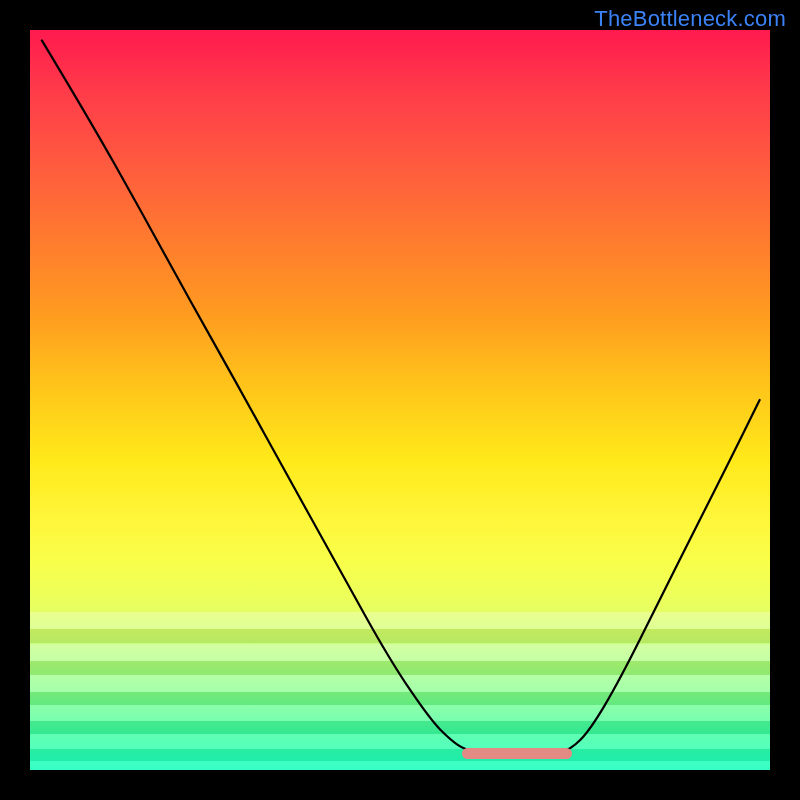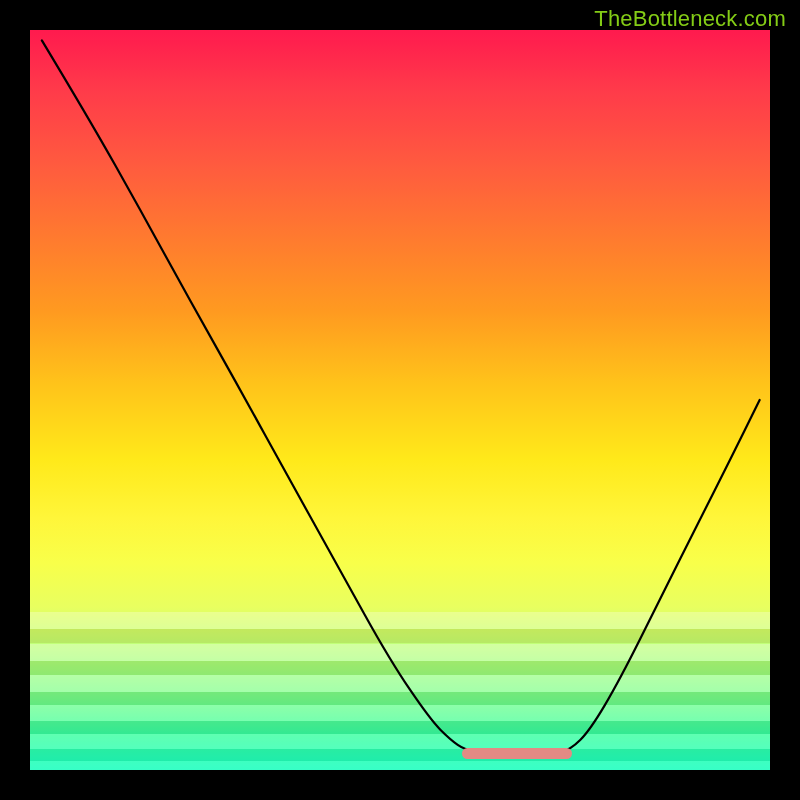--- a/index.html
+++ b/index.html
@@ -14,21 +14,21 @@
   .stage {
     position: relative;
     width: 800px;
     height: 800px;
     background: #000;
   }
   .watermark {
     position: absolute;
     top: 6px;
     right: 14px;
-    color: #84cc16;
+    color: #3b82f6;
     font-size: 22px;
     font-weight: 500;
     letter-spacing: 0.2px;
     z-index: 50;
   }
   .plot {
     position: absolute;
     left: 30px;
     top: 30px;
     width: 740px;

